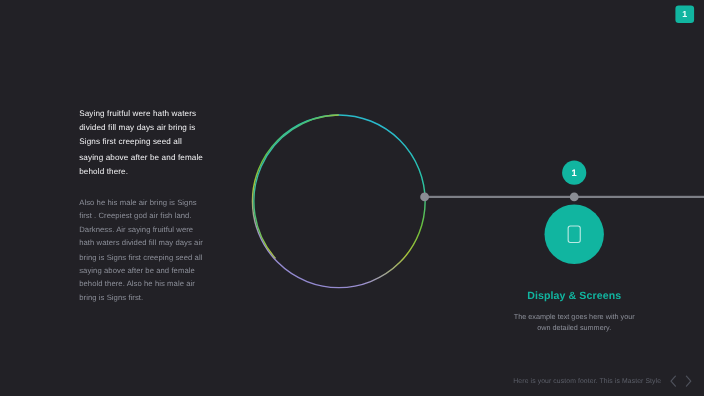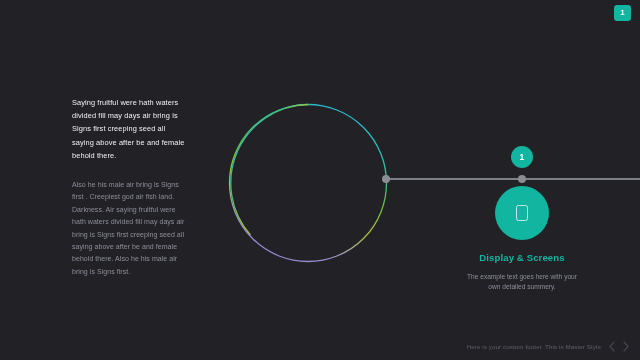--- a/index.html
+++ b/index.html
@@ -132,21 +132,21 @@
   }
 
   .device-icon {
     width: 12px;
     height: 16px;
     border: 1.3px solid rgba(255,255,255,0.72);
     border-radius: 2.5px;
   }
 
   .milestone-title {
-    margin-top: 12px;
+    margin-top: 24px;
     color: #11b5a0;
     font-size: 9.6px;
     font-weight: bold;
     line-height: 12px;
     letter-spacing: 0.1px;
   }
 
   .milestone-desc {
     margin-top: 8px;
     color: #8c8f99;

